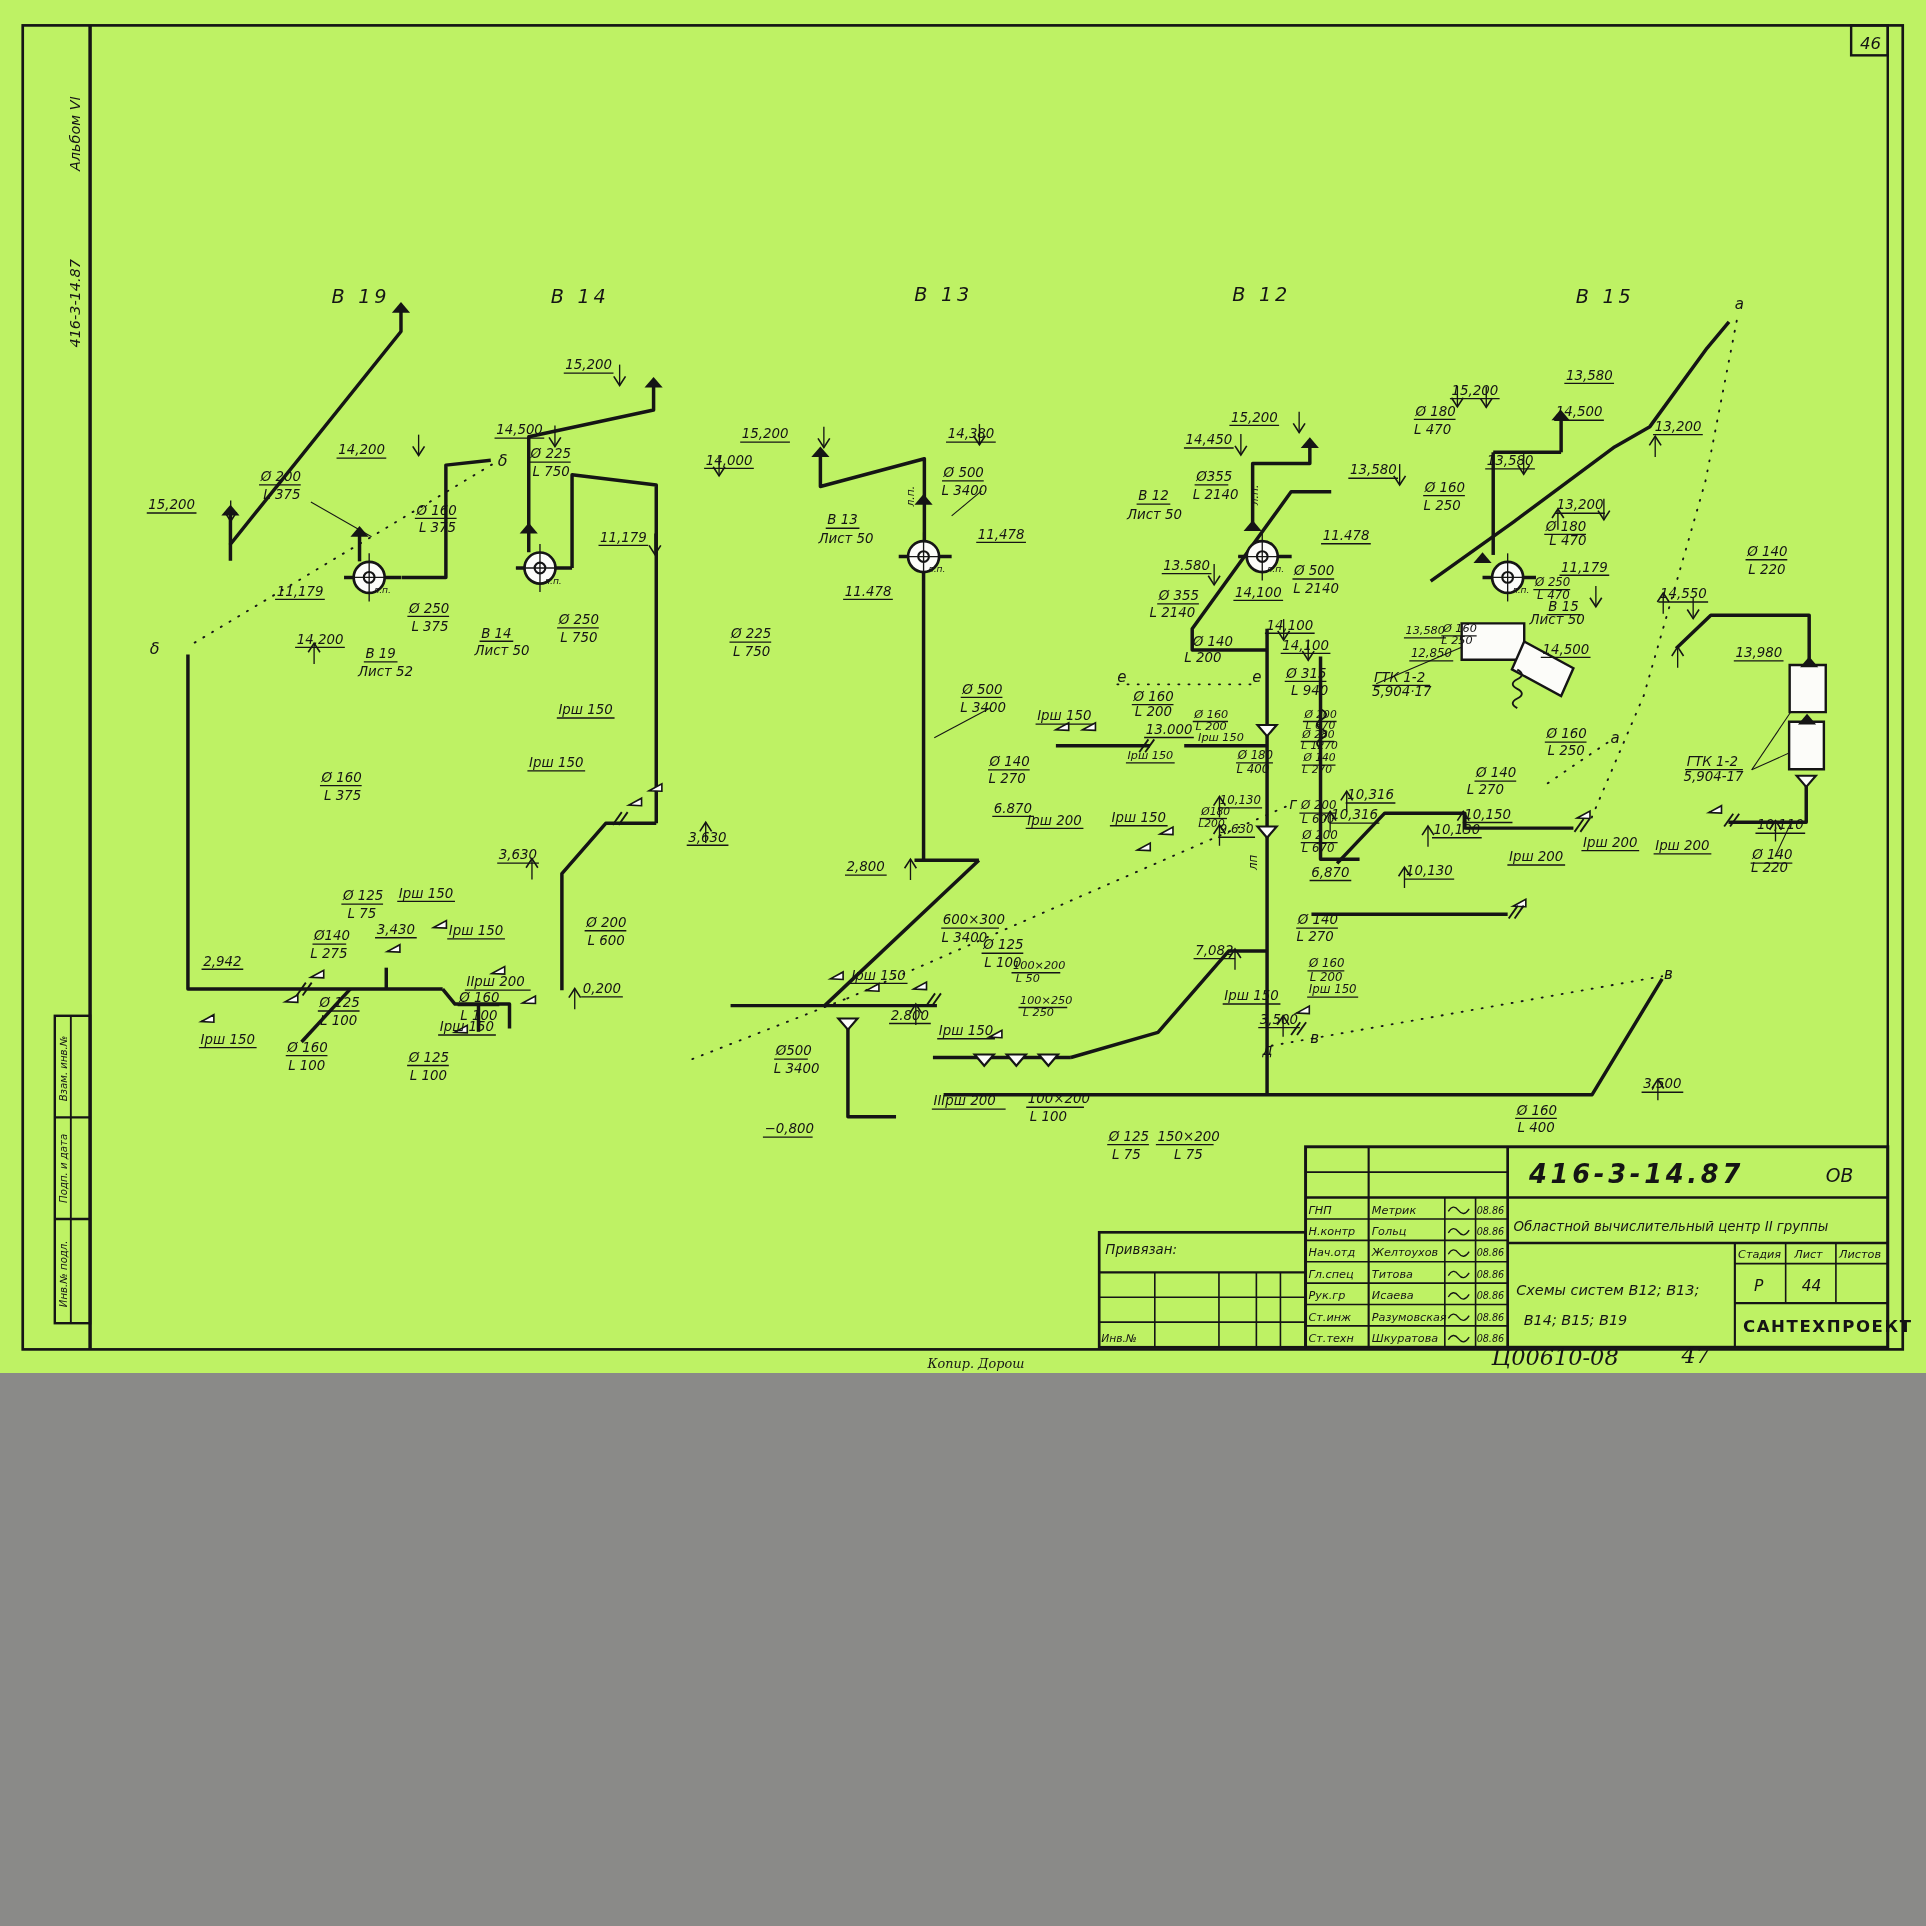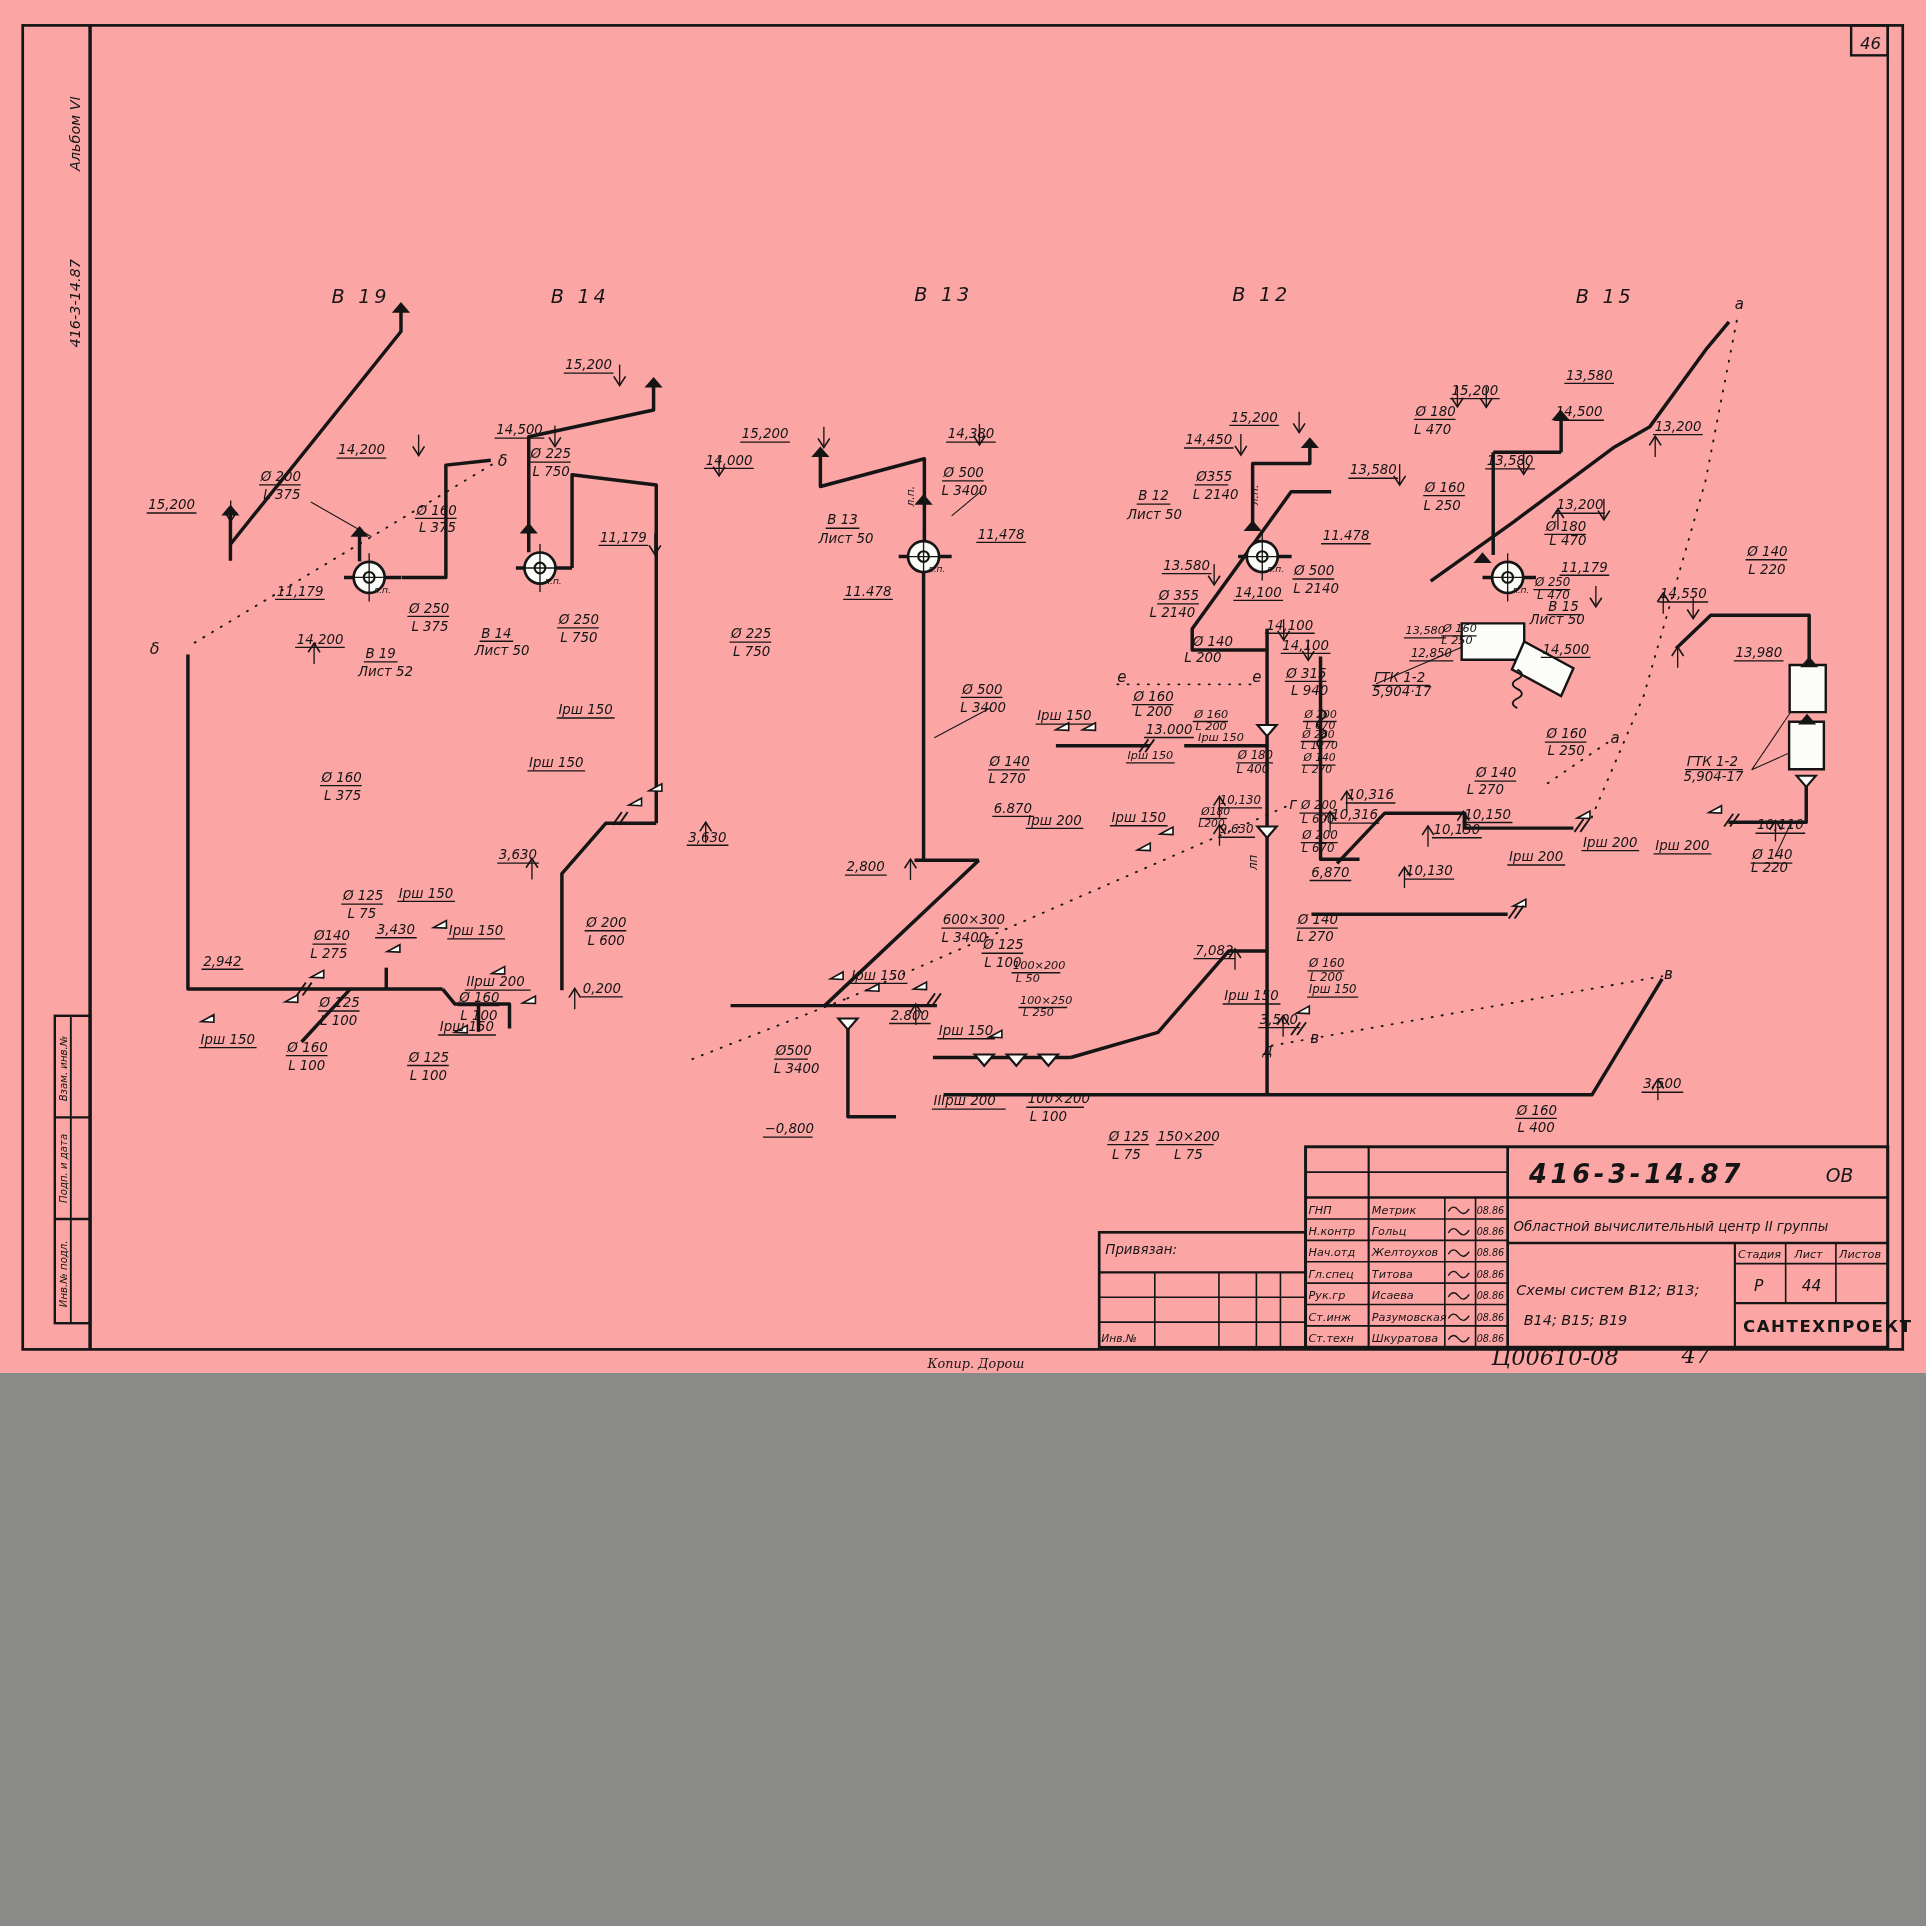--- a/index.html
+++ b/index.html
@@ -1,16 +1,16 @@
 <!DOCTYPE html>
 <html style="font-size:6.2px"><head>
 <meta charset="utf-8">
 <style>
   html,body{margin:0;padding:0;background:#8a8a88;}
-  .sheet{position:relative;width:100vw;aspect-ratio:7205/5137;background:#fca5a5;overflow:hidden;}
+  .sheet{position:relative;width:100vw;aspect-ratio:7205/5137;background:#bef264;overflow:hidden;}
   svg{position:absolute;inset:0;width:100%;height:100%;display:block;}
   svg text{font-family:"DejaVu Sans",sans-serif;font-style:italic;fill:#151515;}
   .org{font-style:normal;font-weight:bold;letter-spacing:6px;}
   .code{font-weight:bold;letter-spacing:14px;}
   .hand{font-family:"DejaVu Serif",serif;}
 </style>
 </head>
 <body>
 
 <div class="sheet">

